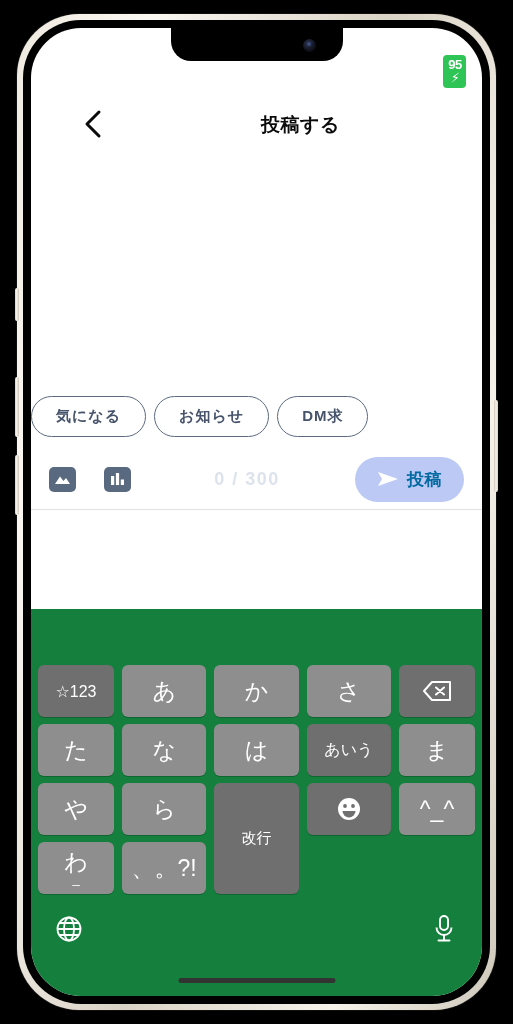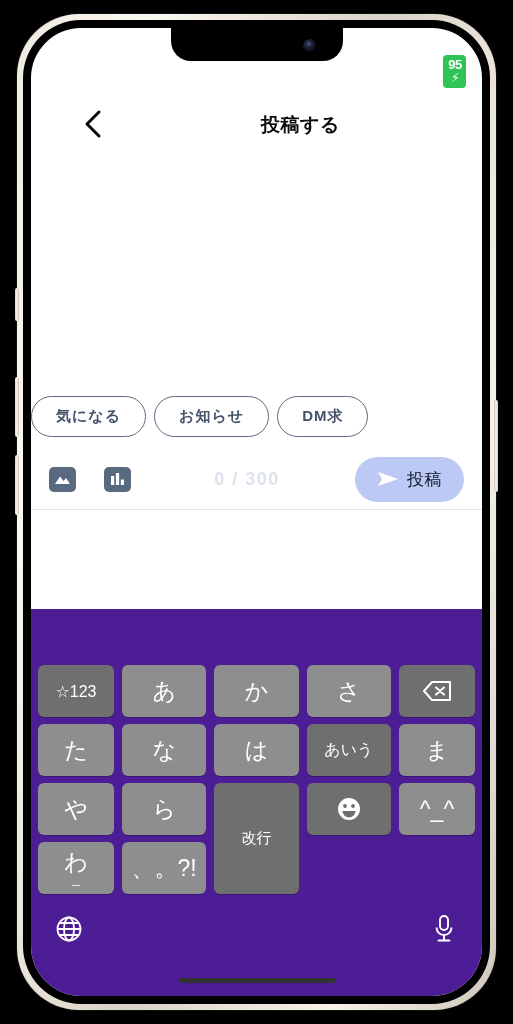--- a/index.html
+++ b/index.html
@@ -246,22 +246,22 @@
     margin-left: -20px;
   }
   .post-btn {
     background: #bbc9f4;
     border-radius: 24px;
     height: 45px;
     padding: 0 22px;
     display: flex;
     align-items: center;
     gap: 8px;
-    color: #0f172a;
-    font-weight: normal;
+    color: #0369a1;
+    font-weight: bold;
     font-size: 17px;
     cursor: pointer;
     border: none;
     letter-spacing: 0.5px;
   }
   .post-btn svg { display: block; }
 
   .divider {
     position: absolute;
     top: 481px;
@@ -271,21 +271,21 @@
     background: #e2e2e2;
   }
 
   
   .keyboard {
     position: absolute;
     left: 0;
     bottom: 0;
     width: 451px;
     height: 387px;
-    background: #4c1d95;
+    background: #15803d;
   }
   .suggestion-bar {
     height: 56px;
   }
   .key-grid {
     display: grid;
     grid-template-columns: 76px 1fr 1fr 1fr 76px;
     grid-template-rows: repeat(4, 52px);
     gap: 7px 8px;
     padding: 0 7px;

